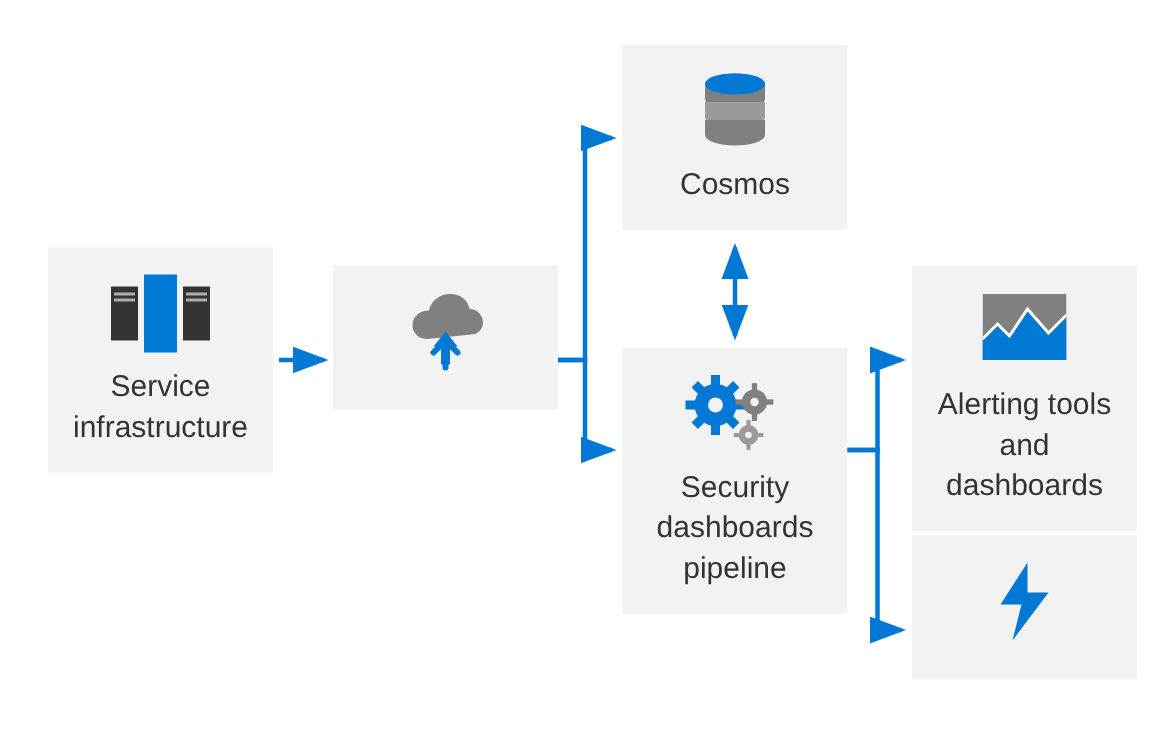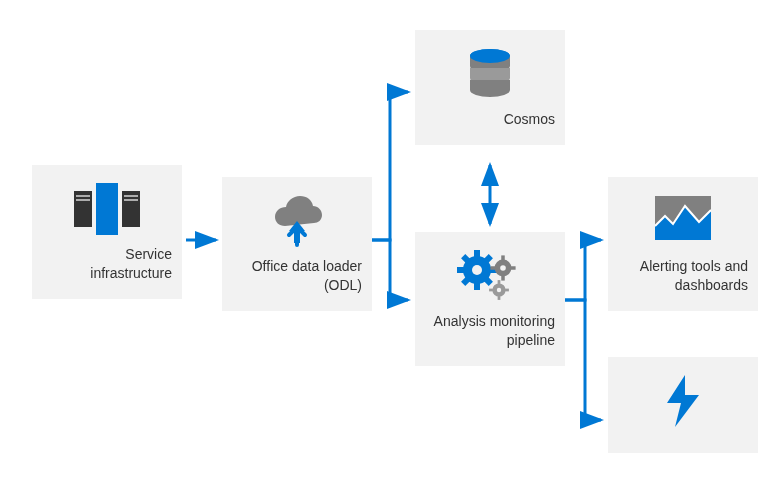--- a/index.html
+++ b/index.html
@@ -21,23 +21,22 @@
     padding: 14px 10px 16px 10px;
   }
   .box .icon-wrap {
     height: 60px;
     display: flex;
     align-items: center;
     justify-content: center;
     margin-bottom: 6px;
   }
   .box .label {
-    font-size: 14px;
+    font-size: 20px;
     line-height: 1.35;
-    text-align: right;
   }
   svg.connector { position: absolute; overflow: visible; pointer-events: none; }
 </style>
 </head>
 <body>
 
 <div class="stage">
 
   <div class="box" style="left:32px; top:165px;">
     <div class="icon-wrap">
@@ -56,21 +55,20 @@
 
   <div class="box" style="left:222px; top:177px;">
     <div class="icon-wrap">
       <svg width="70" height="56" viewBox="0 0 70 56">
         <path d="M52 30c4 0 8-3 8-8 0-5-4-9-9-9-1-6-6-10-13-10-7 0-13 5-14 11-6 0-11 4-11 10 0 5 4 9 10 9" fill="#808080"></path>
         <path d="M35 52 V34 M35 34 l-8 8 M35 34 l8 8" stroke="#0078d4" stroke-width="4" fill="none" stroke-linecap="round" stroke-linejoin="round"></path>
         <polygon points="35,28 27,38 43,38" fill="#0078d4"></polygon>
         <rect x="32" y="36" width="6" height="14" fill="#0078d4"></rect>
       </svg>
     </div>
-    <div class="label">Office data loader (ODL)</div>
   </div>
 
   <div class="box" style="left:415px; top:30px;">
     <div class="icon-wrap">
       <svg width="56" height="56" viewBox="0 0 56 56">
         <ellipse cx="28" cy="10" rx="20" ry="7" fill="#0078d4"></ellipse>
         <path d="M8 10 v10 a20 7 0 0 0 40 0 V10" fill="#808080"></path>
         <path d="M8 22 v10 a20 7 0 0 0 40 0 V22" fill="#9a9a9a"></path>
         <path d="M8 34 v10 a20 7 0 0 0 40 0 V34" fill="#808080"></path>
         <ellipse cx="28" cy="10" rx="20" ry="7" fill="#0078d4"></ellipse>
@@ -111,21 +109,21 @@
           <g fill="#9a9a9a">
               <rect x="-2.5" y="-18" width="5" height="7"></rect>
               <rect x="-2.5" y="11" width="5" height="7"></rect>
               <rect x="11" y="-2.5" width="7" height="5"></rect>
               <rect x="-18" y="-2.5" width="7" height="5"></rect>
             </g>
           <circle r="4" fill="#f2f2f2"></circle>
         </g>
       </svg>
     </div>
-    <div class="label">Analysis monitoring pipeline</div>
+    <div class="label">Security dashboards pipeline</div>
   </div>
 
   <div class="box" style="left:608px; top:177px;">
     <div class="icon-wrap">
       <svg width="56" height="50" viewBox="0 0 56 50">
         <rect x="0" y="0" width="56" height="44" fill="#808080"></rect>
         <polygon points="0,44 0,30 10,20 18,28 30,10 44,26 56,14 56,44" fill="#0078d4"></polygon>
         <polyline points="0,30 10,20 18,28 30,10 44,26 56,14" fill="none" stroke="#fff" stroke-width="2"></polyline>
       </svg>
     </div>

